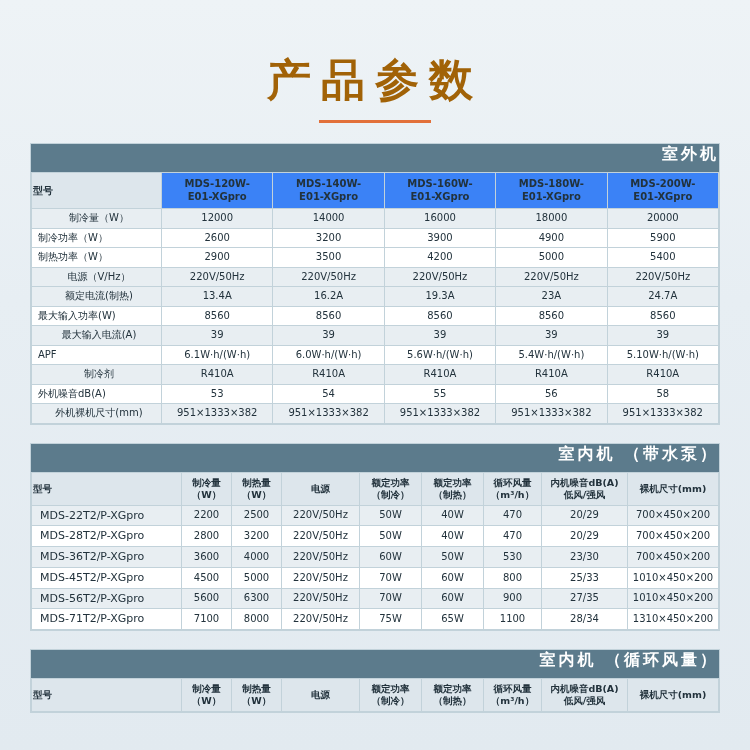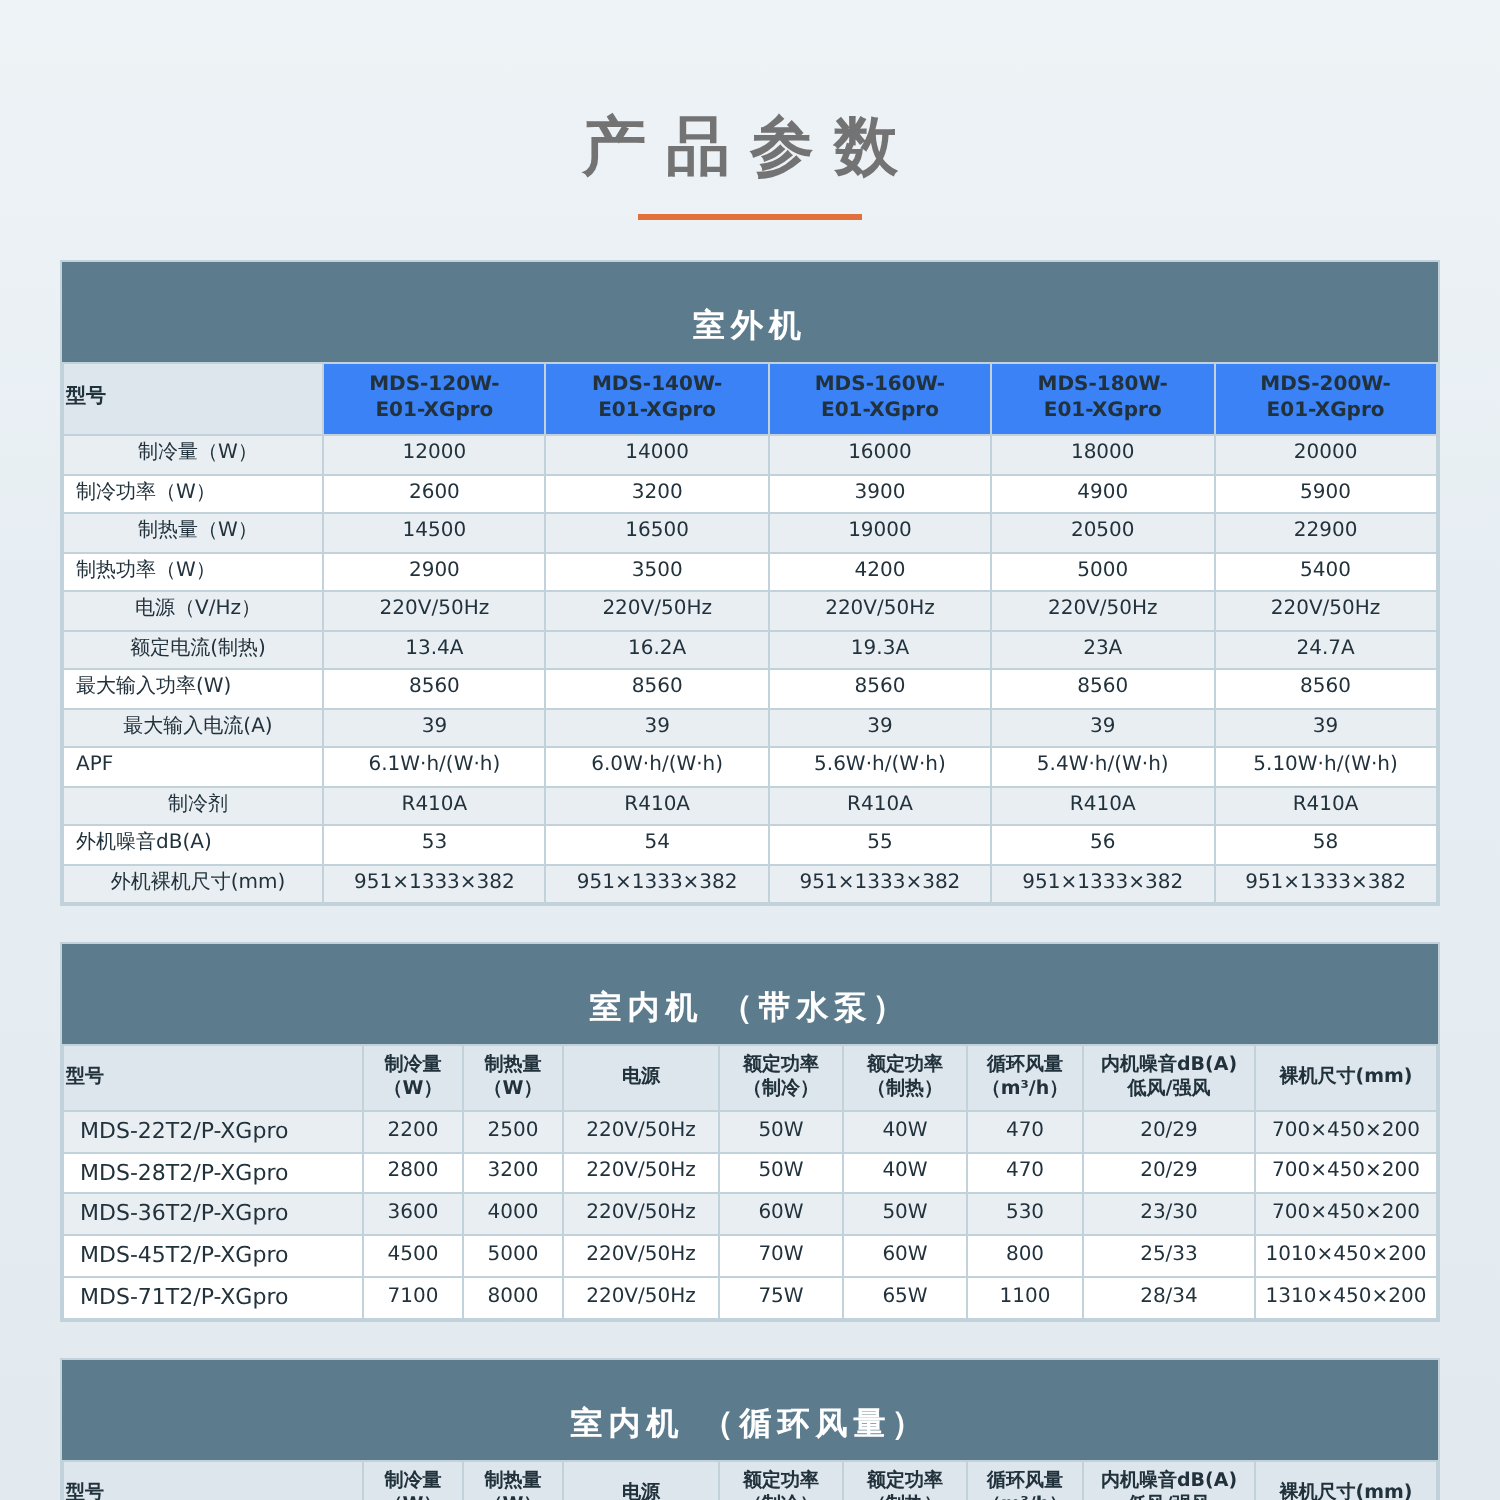--- a/index.html
+++ b/index.html
@@ -18,48 +18,48 @@
     width: 750px;
     height: 750px;
     box-sizing: border-box;
     position: relative;
   }
   .title-wrap {
     text-align: center;
     padding-top: 56px;
   }
   .title {
-    font-size: 32px;
+    font-size: 44px;
     font-weight: bold;
-    color: #737373;
+    color: #a16207;
     letter-spacing: 10px;
     font-family: "DejaVu Sans", "Liberation Sans", sans-serif;
     line-height: 1.1;
   }
   .title-rule {
     width: 112px;
     height: 3px;
     background: #e2703a;
     margin: 16px auto 0 auto;
   }
   .table-block {
     margin: 0 30px;
     background: #ffffff;
     border: 1px solid #c2d2da;
     box-sizing: border-box;
   }
   .block-gap { height: 18px; }
   .block-head {
     background: #5c7b8c;
     color: #ffffff;
-    text-align: center;
+    text-align: right;
     font-size: 16px;
     font-weight: bold;
     letter-spacing: 3px;
-    padding: 22px 0 7px 0;
+    padding: 0 0 7px 0;
     font-family: "DejaVu Sans", "Liberation Sans", sans-serif;
   }
   table {
     border-collapse: collapse;
     width: 100%;
     table-layout: fixed;
   }
   td, th {
     border: 1px solid #c2d2da;
     font-size: 10px;
@@ -144,28 +144,20 @@
             <td>18000</td>
             <td>20000</td>
           </tr>
           <tr>
             <td class="label">制冷功率（W）</td>
             <td>2600</td>
             <td>3200</td>
             <td>3900</td>
             <td>4900</td>
             <td>5900</td>
-          </tr>
-          <tr class="alt">
-            <td class="label">制热量（W）</td>
-            <td>14500</td>
-            <td>16500</td>
-            <td>19000</td>
-            <td>20500</td>
-            <td>22900</td>
           </tr>
           <tr>
             <td class="label">制热功率（W）</td>
             <td>2900</td>
             <td>3500</td>
             <td>4200</td>
             <td>5000</td>
             <td>5400</td>
           </tr>
           <tr class="alt">
@@ -301,20 +293,31 @@
             <td class="model">MDS-45T2/P-XGpro</td>
             <td>4500</td>
             <td>5000</td>
             <td>220V/50Hz</td>
             <td>70W</td>
             <td>60W</td>
             <td>800</td>
             <td>25/33</td>
             <td>1010×450×200</td>
           </tr>
+          <tr class="alt">
+            <td class="model">MDS-56T2/P-XGpro</td>
+            <td>5600</td>
+            <td>6300</td>
+            <td>220V/50Hz</td>
+            <td>70W</td>
+            <td>60W</td>
+            <td>900</td>
+            <td>27/35</td>
+            <td>1010×450×200</td>
+          </tr>
           <tr>
             <td class="model">MDS-71T2/P-XGpro</td>
             <td>7100</td>
             <td>8000</td>
             <td>220V/50Hz</td>
             <td>75W</td>
             <td>65W</td>
             <td>1100</td>
             <td>28/34</td>
             <td>1310×450×200</td>

